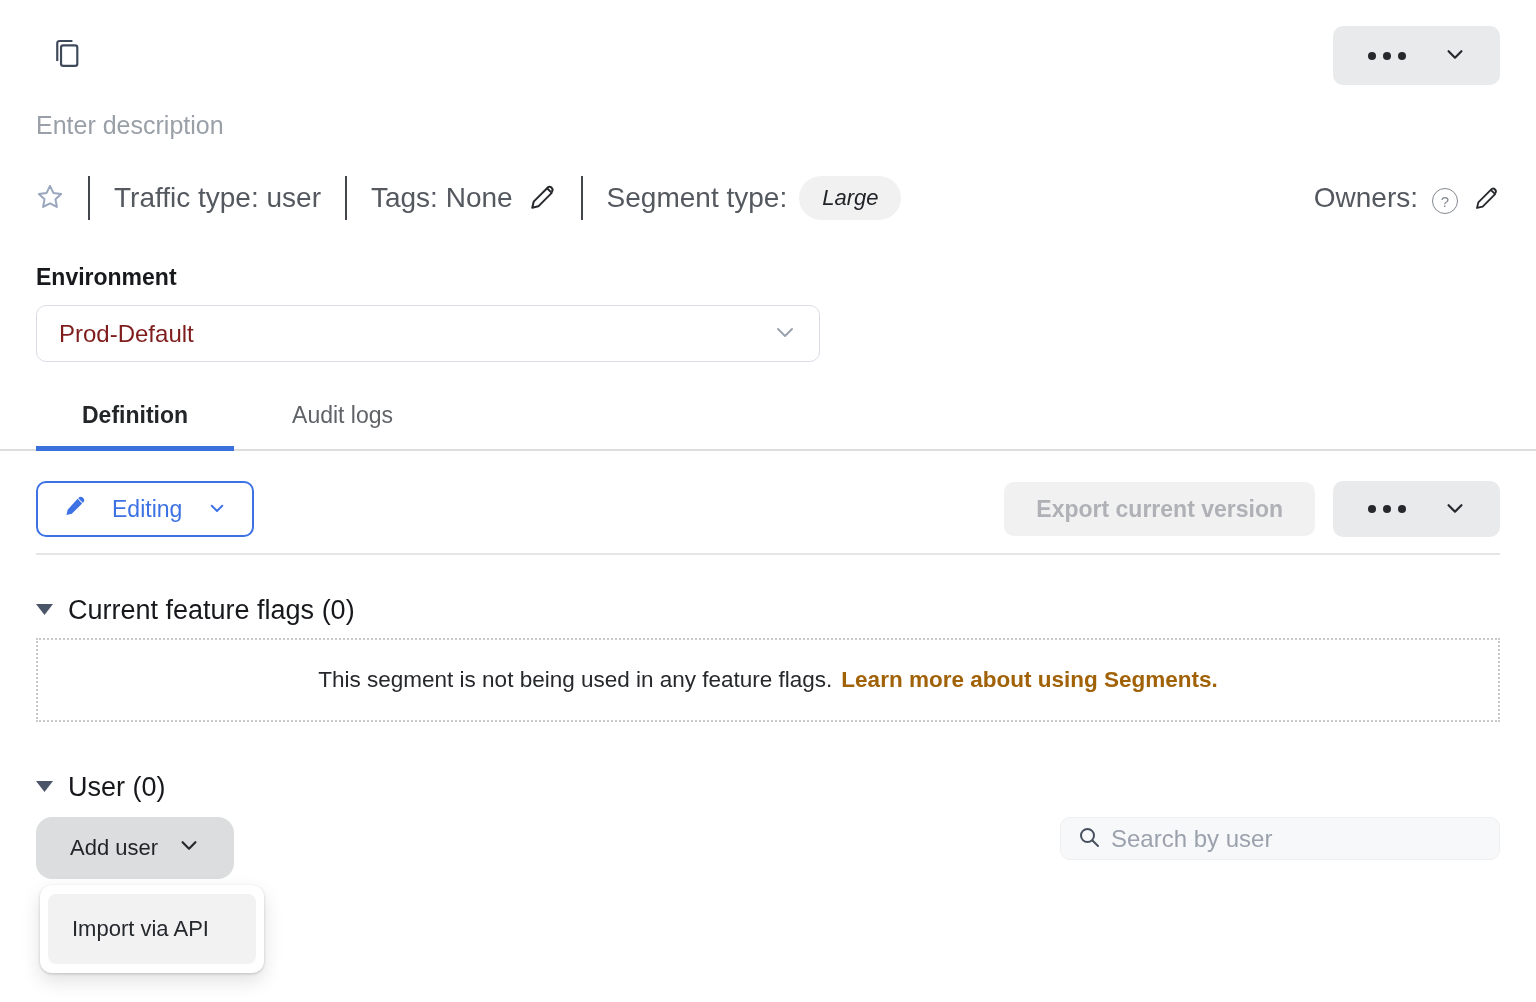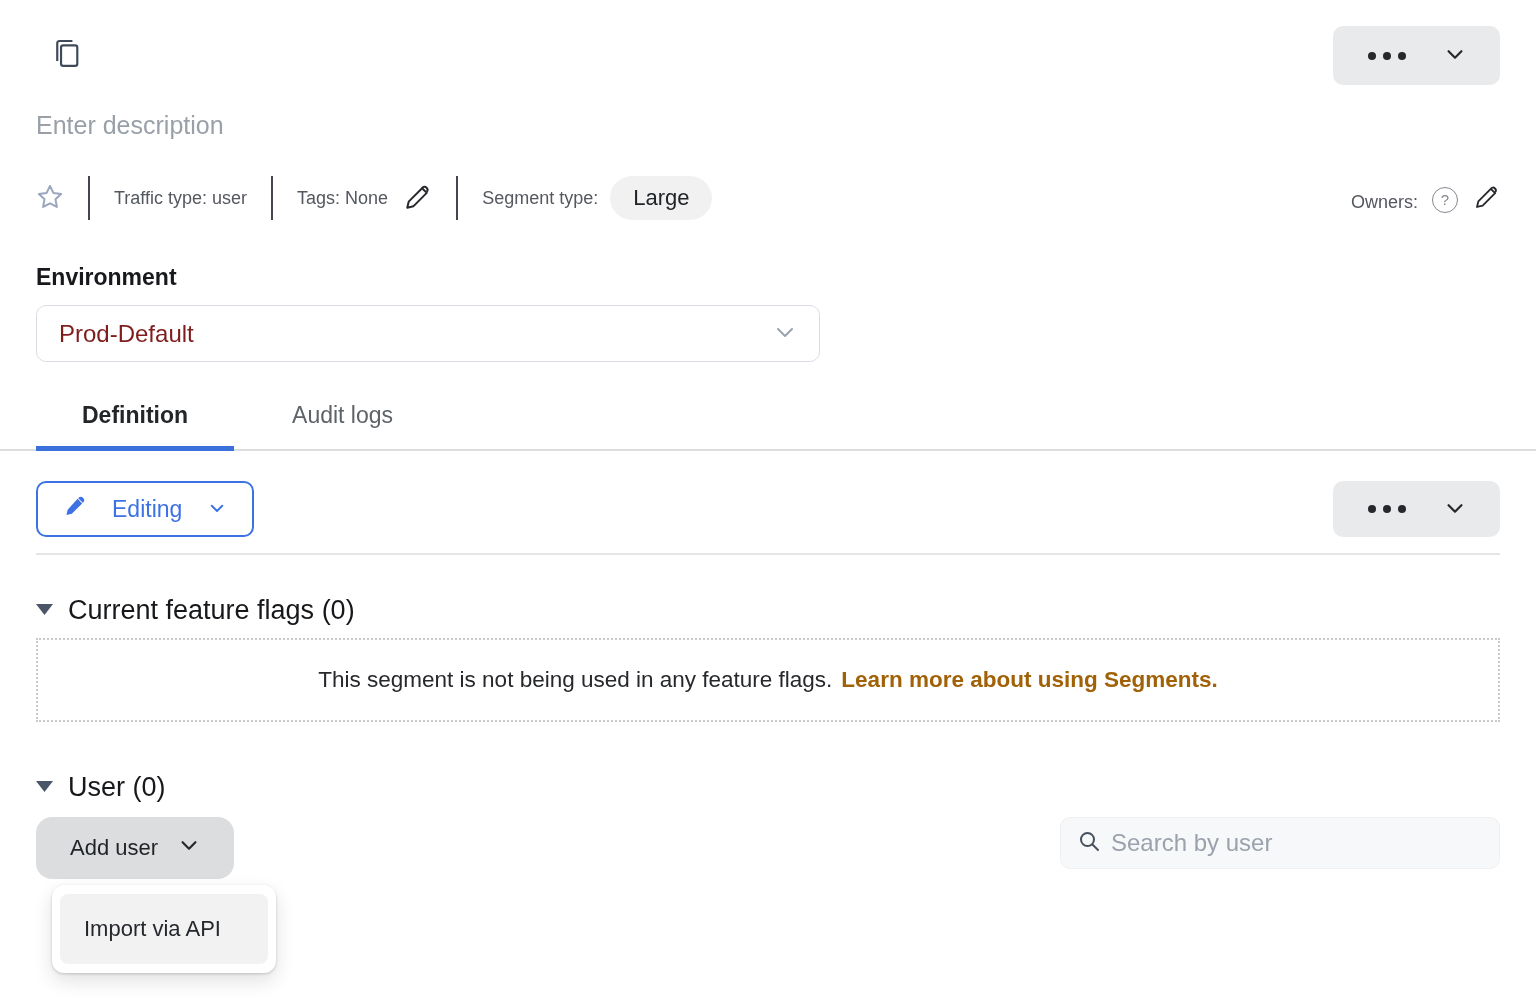--- a/index.html
+++ b/index.html
@@ -17,24 +17,24 @@
   .gray-split-btn { width:167px; height:59px; background:#e9eaeb; border:none; border-radius:10px;
                     display:flex; align-items:center; justify-content:center; gap:38px; cursor:pointer; }
   .dots { display:flex; gap:7px; }
   .dots i { width:8px; height:8px; border-radius:50%; background:#26282b; display:block; }
 
   .description { margin-top:26px; font-size:25px; color:#9aa0a8; cursor:text; }
 
   
   .meta-row { display:flex; align-items:center; margin-top:36px; height:44px; }
   .vdiv { width:2px; height:44px; background:#43474d; margin:0 24px; }
-  .meta-text { font-size:18px; color:#54585f; }
+  .meta-text { font-size:28px; color:#54585f; }
   .icon-btn { background:none; border:none; cursor:pointer; display:flex; align-items:center; }
   .pencil-gap { margin-left:16px; }
-  .badge { background:#f1f1f2; border-radius:23px; padding:9px 23px; font-size:22px; color:#202327; margin-left:12px; }
+  .badge { background:#f1f1f2; border-radius:23px; padding:9px 23px; font-size:22px; color:#202327; margin-left:12px;font-style:italic; }
   .owners-group { margin-left:auto; display:flex; align-items:flex-end; }
   .help-circle { width:26px; height:26px; border:1.6px solid #83888f; border-radius:50%;
                  display:flex; align-items:center; justify-content:center;
                  font-size:15px; color:#83888f; margin-left:14px; }
   .owners-pill { display:flex; align-items:center; gap:11px; background:#f1f1f2; border:none; cursor:pointer;
                  border-radius:22px; padding:8px 22px; margin-left:18px; font-size:22px; color:#202327;
                  font-family:"Liberation Sans", sans-serif; }
 
   
   .env-section { margin-top:44px; }
@@ -72,27 +72,27 @@
                 display:flex; align-items:center; justify-content:center; gap:9px; font-size:22.5px; }
   .dotted-box .msg { color:#26282c; }
   .link { color:#a16207; font-weight:700; text-decoration:none; cursor:pointer; }
 
   .user-heading { margin-top:50px; }
 
   .user-controls { position:relative; display:flex; align-items:flex-start; margin-top:14px; }
   .add-user-btn { display:flex; align-items:center; gap:20px; height:62px; padding:0 34px;
                   background:#dcddde; border:none; border-radius:16px; font-size:22px; color:#1f2226;
                   cursor:pointer; font-family:"Liberation Sans", sans-serif; }
-  .search-wrap { margin-left:auto; width:440px; height:52px; background:#f7f8f9; border:1px solid #f0f0f1;
+  .search-wrap { margin-left:auto; width:440px; height:43px; background:#f7f8f9; border:1px solid #f0f0f1;
                  border-radius:10px; display:flex; align-items:center; padding:0 16px; gap:10px; }
   .search-wrap input { border:none; outline:none; background:transparent; font-size:24px; flex:1;
                        color:#30343a; font-family:"Liberation Sans", sans-serif; }
   .search-wrap input::placeholder { color:#9ba2ad; }
 
-  .dropdown-menu { position:absolute; top:68px; left:16px; width:224px; background:#ffffff; border-radius:12px;
+  .dropdown-menu { position:absolute; top:68px; left:4px; width:224px; background:#ffffff; border-radius:12px;
                    padding:9px 8px; box-shadow:0 1px 3px rgba(0,0,0,.18), 0 8px 20px rgba(0,0,0,.12); z-index:5; }
   .menu-item { background:#f2f2f3; border-radius:8px; height:70px; display:flex; align-items:center;
                padding:0 24px; font-size:22px; color:#25282c; cursor:pointer; }
 </style>
 </head>
 <body>
 
 <div class="pad title-row">
   <button class="copy-btn">
     <span>
@@ -183,20 +183,21 @@
       </svg>
     </span>
     <span>Editing</span>
     <span>
       <svg width="18" height="18" viewBox="0 0 24 24" fill="none" stroke="#3d72e4" stroke-width="2.6" stroke-linecap="round" stroke-linejoin="round">
           <polyline points="5 9 12 16 19 9"></polyline>
         </svg>
     </span>
   </button>
   <div class="spacer"></div>
+  <button class="export-btn">Export current version</button>
   <button class="gray-split-btn">
     <span class="dots">
         <i></i>
         <i></i>
         <i></i>
       </span>
     <span>
       <svg width="22" height="22" viewBox="0 0 24 24" fill="none" stroke="#26282b" stroke-width="2.4" stroke-linecap="round" stroke-linejoin="round">
           <polyline points="5 9 12 16 19 9"></polyline>
         </svg>

